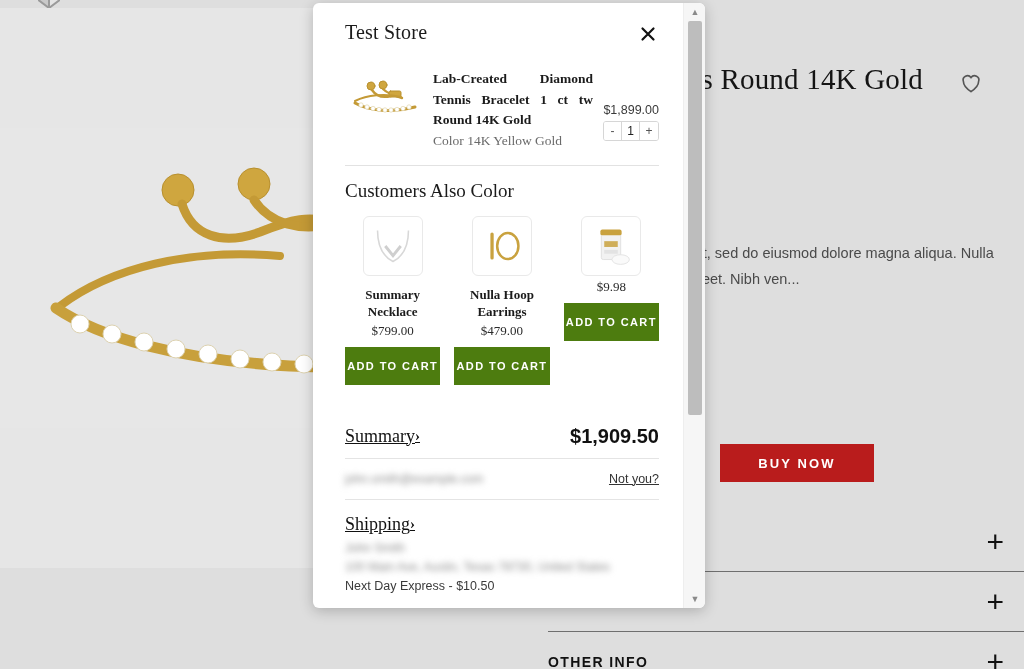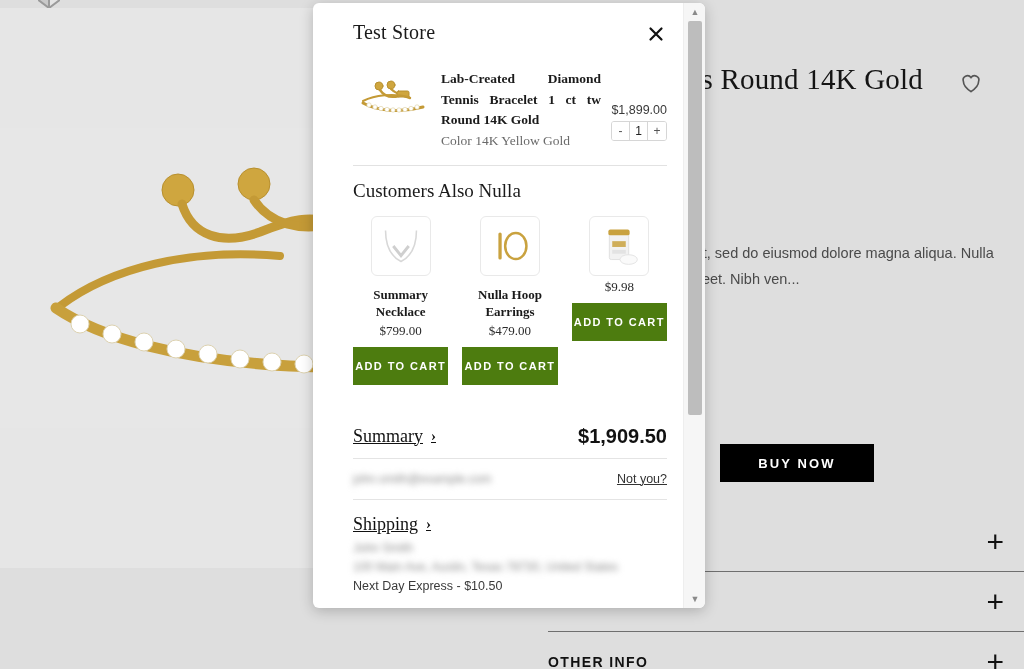--- a/index.html
+++ b/index.html
@@ -62,21 +62,21 @@
   .stock-note {
     position: absolute; left: 28px; top: 337px;
     font-size: 14px; color: #b09a62;
   }
 
   .cta-row {
     position: absolute; left: 28px; top: 444px;
     display: flex; gap: 18px;
   }
   .btn-dark {
-    background: #000000; color: #fff; border: 0;
+    background: #b91c1c; color: #fff; border: 0;
     font-size: 13px; letter-spacing: 2.1px; font-weight: 700;
     width: 154px; height: 38px; cursor: pointer;
     font-family: "Liberation Sans", sans-serif;
   }
   .btn-buy { width: 154px; }
 
   .accordions { position: absolute; left: 520px; top: 512px; width: 504px; }
   .acc-row {
     position: relative; height: 60px;
     display: flex; align-items: center;
@@ -97,21 +97,21 @@
   
   .modal {
     position: absolute; left: 313px; top: 3px;
     width: 392px; height: 605px;
     background: #fff;
     border-radius: 6px;
     box-shadow: 0 3px 14px rgba(0,0,0,.22);
     overflow: hidden;
   }
   .modal-scroll {
-    position: absolute; left: 8px; top: 0;
+    position: absolute; left: 0; top: 0;
     width: 370px; height: 605px;
     padding: 18px 24px 0 32px;
     overflow: hidden;
   }
   .modal-head { display: flex; align-items: flex-start; justify-content: space-between; }
   .store-name {
     font-family: "Liberation Serif", serif;
     font-size: 20px; color: #1b1b1b; letter-spacing: .2px;
   }
   .close-x {
@@ -188,21 +188,21 @@
   }
 
   .sum-block { margin-top: 40px; }
   .sum-row {
     display: flex; align-items: center; justify-content: space-between;
     padding-bottom: 10px;
   }
   .sum-link {
     font-family: "Liberation Serif", serif;
     font-size: 18px; color: #111; cursor: pointer;
-    display: inline-flex; align-items: center; gap: 8px;
+    display: inline-flex; align-items: center; gap: 0;
   }
   .sum-link i { text-decoration: underline; font-style: normal; }
   .chev { font-style: normal; font-size: 15px; font-weight: 700; }
   .sum-total {
     font-size: 20px; font-weight: 700; color: #111;
     font-family: "Liberation Sans", sans-serif;
   }
   .sep { height: 1px; background: #e4e4e4; }
 
   .email-row {
@@ -371,21 +371,21 @@
           <div class="qty">
             <span>-</span>
             <b>1</b>
             <span>+</span>
           </div>
         </div>
       </div>
 
       <div class="rule"></div>
 
-      <div class="cal-title">Customers Also Nulla</div>
+      <div class="cal-title">Customers Also Color</div>
 
       <div class="recs">
         <div class="rec">
           <div class="rec-img">
             <svg viewBox="0 0 60 60">
               <path d="M14 14 C14 34 22 42 30 46 C38 42 46 34 46 14" fill="none" stroke="#d8d8d8" stroke-width="1.6"></path>
               <path d="M22 30 L30 40 L38 30" fill="none" stroke="#cfcfcf" stroke-width="3"></path>
             </svg>
           </div>
           <div class="rec-name">Summary Necklace</div>

